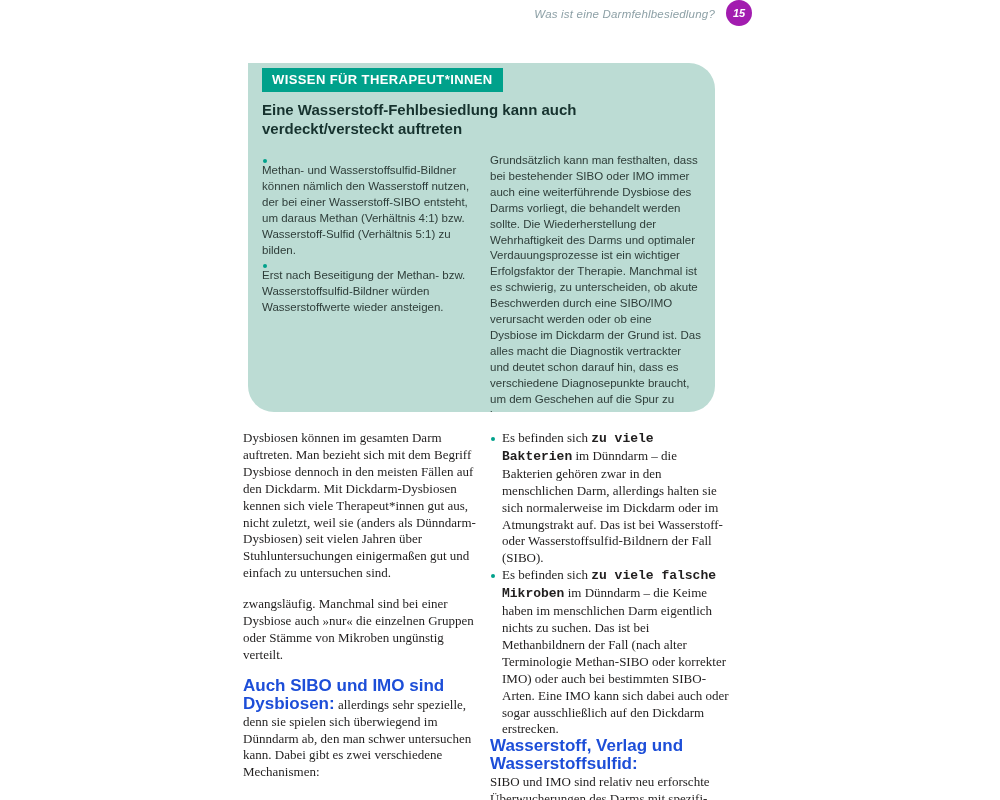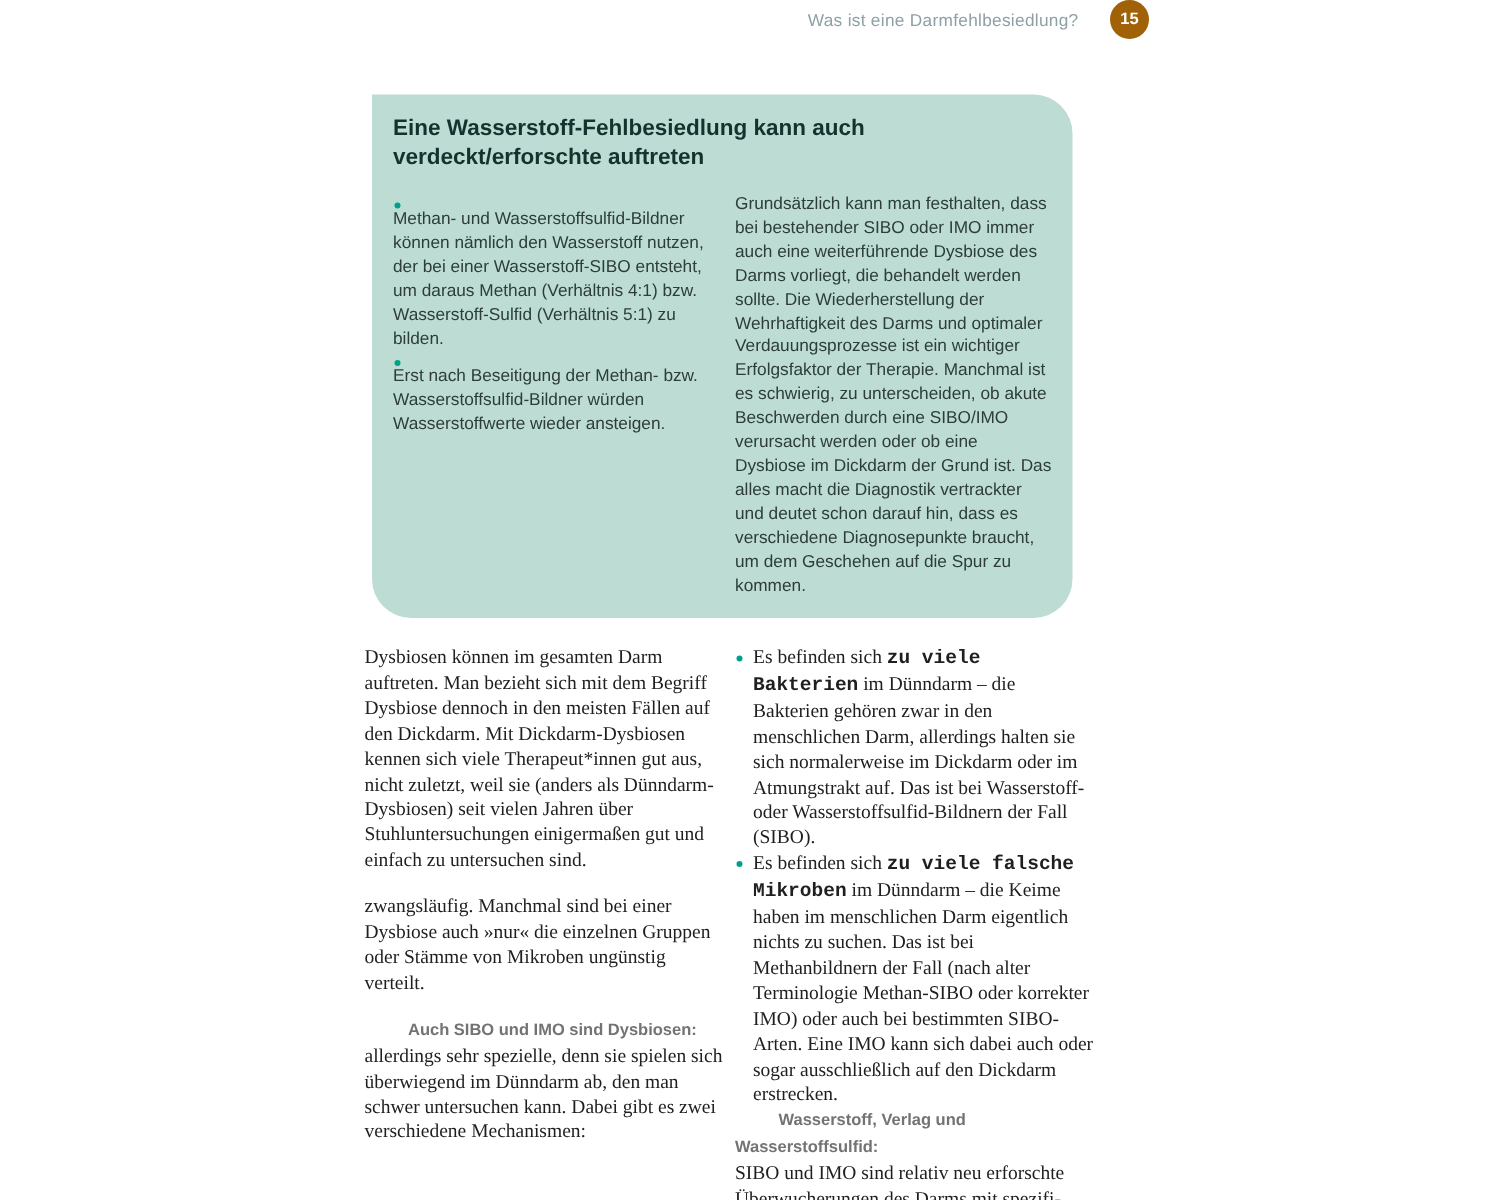--- a/index.html
+++ b/index.html
@@ -4,26 +4,26 @@
 <style>
   html,body { margin:0; padding:0; }
   body {
     width:1000px; height:800px; position:relative;
     background:#ffffff; overflow:hidden;
     font-family:"Liberation Sans", sans-serif;
   }
 
   
   .running-head {
-    position:absolute; top:0; right:234px; height:27px;
-    display:flex; align-items:center; gap:21px;
+    position:absolute; top:0; right:248px; height:27px;
+    display:flex; align-items:center; gap:11px;font-style:italic;
   }
   .running-title { color:#8DA0A6; font-size:11.5px; letter-spacing:0.2px; }
   .page-badge {
-    width:26px; height:26px; border-radius:50%; background:#a16207;
+    width:26px; height:26px; border-radius:50%; background:#a21caf;
     color:#ffffff; font-size:11px; font-weight:bold;
     display:flex; align-items:center; justify-content:center; margin-top:-2px;
   }
 
   
   .infobox {
     position:absolute; left:248px; top:63px; width:467px; height:349px;
     background:#BCDCD4; border-radius:0 26px 26px 26px;
     box-sizing:border-box; padding:5px 14px 0 14px; overflow:hidden;
   }
@@ -53,21 +53,21 @@
     position:absolute; top:430px;
     font-family:"Liberation Serif", serif;
     font-size:13px; line-height:16.9px; color:#201E1E;
   }
   .body-left  { left:243px; width:241px; }
   .body-right { left:490px; width:239px; }
   .body-col p { margin:0 0 14px 0; }
   .body-col p:last-child { margin-bottom:0; }
   .lead {
     font-family:"Liberation Sans", sans-serif;
-    font-weight:bold; color:#737373; font-size:11px;margin-left:29px;
+    font-weight:bold; color:#1d4ed8; font-size:17px;
   }
   .body-bullet { display:flex; }
   .body-bullet .dot { margin-top:7px; }
   .bullet-bold { font-weight:bold;font-family:Liberation Mono, monospace; }
   .final-para { margin-top:14px; }
 
   
   .footer-credit {
     position:absolute; top:806px; left:0; width:1000px;
     text-align:center; font-size:10.5px; color:#9A9C9C;
@@ -77,22 +77,23 @@
 <body>
 
 <div>
 
   <div class="running-head">
     <span class="running-title">Was ist eine Darmfehlbesiedlung?</span>
     <span class="page-badge">15</span>
   </div>
 
   <div class="infobox">
+    <span class="infobox-badge">WISSEN FÜR THERAPEUT*INNEN</span>
     <h2 class="infobox-title">Eine Wasserstoff-Fehlbesiedlung kann auch
-verdeckt/erforschte auftreten</h2>
+verdeckt/versteckt auftreten</h2>
     <div class="infobox-cols">
       <div class="infobox-col col-a">
         <div class="box-bullet">
           <span class="dot"></span>
           <span class="box-bullet-text">Methan- und Wasserstoffsulfid-Bildner können nämlich den Wasserstoff nutzen, der bei einer Wasserstoff-SIBO entsteht, um daraus Methan (Verhältnis 4:1) bzw. Wasserstoff-Sulfid (Verhältnis 5:1) zu bilden.</span>
         </div>
         <div class="box-bullet">
           <span class="dot"></span>
           <span class="box-bullet-text">Erst nach Beseitigung der Methan- bzw. Wasserstoffsulfid-Bildner würden Wasserstoffwerte wieder ansteigen.</span>
         </div>

